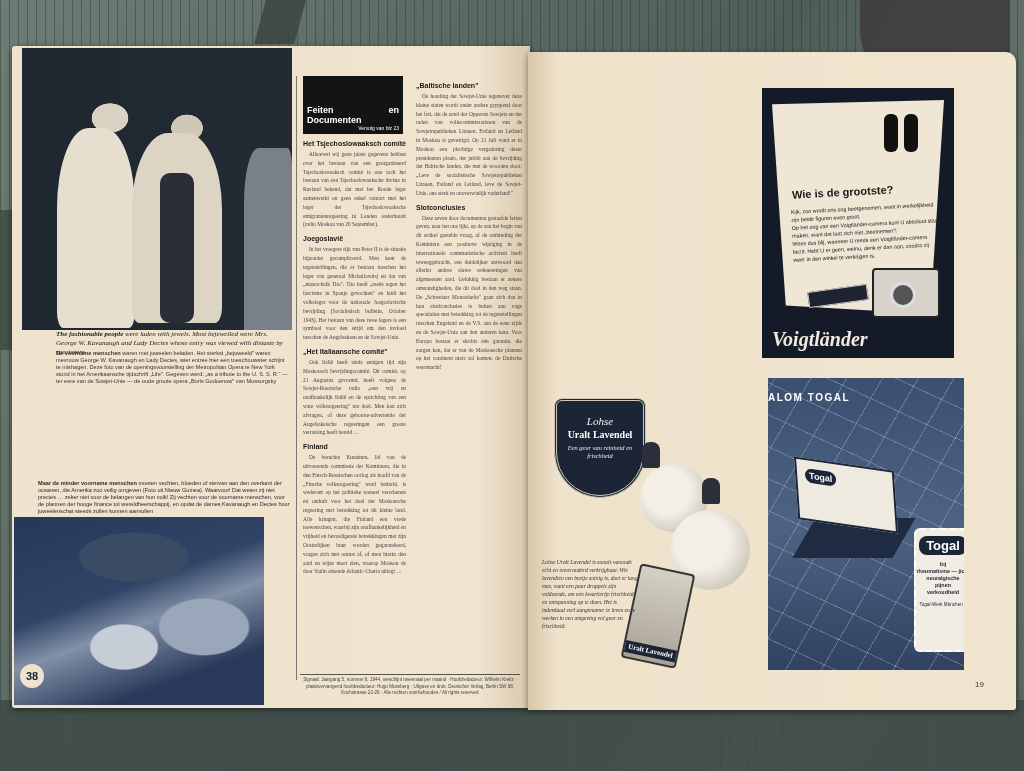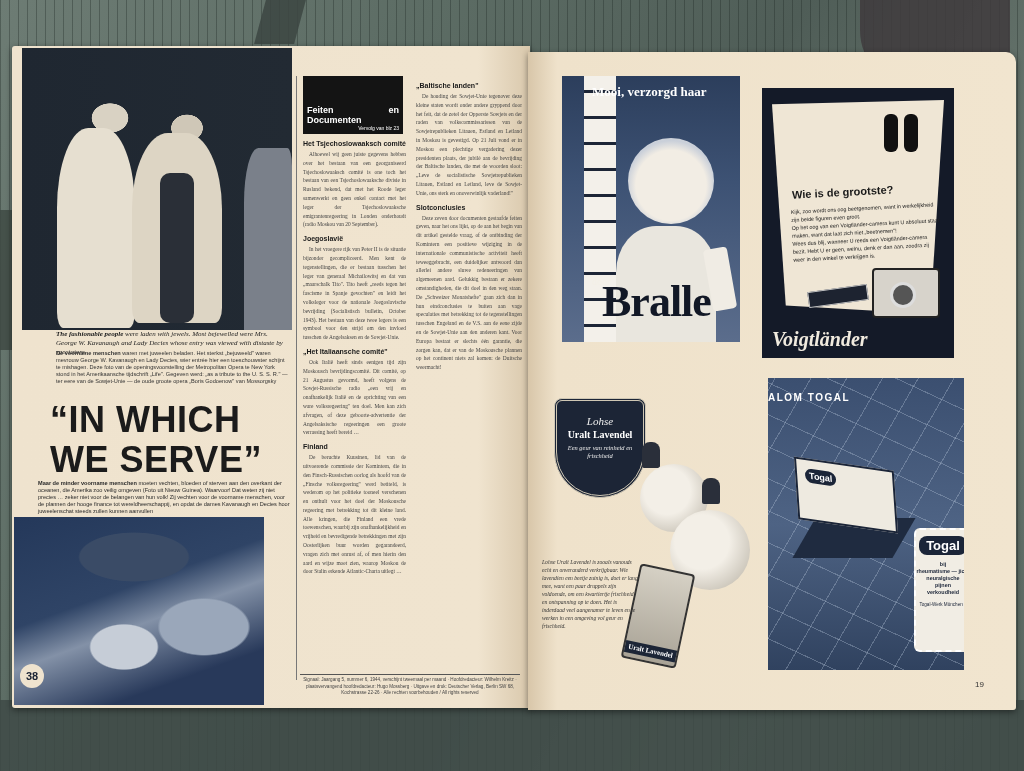--- a/index.html
+++ b/index.html
@@ -189,21 +189,20 @@
   <div class="photo-caption-strip"></div>
   <div class="caption-photo">
     <b>The fashionable people</b>
     <span>were laden with jewels. Most bejewelled were Mrs. George W. Kavanaugh and Lady Decies whose entry was viewed with distaste by spectators.</span>
   </div>
   <div class="caption-body">
     <b>De voorname menschen</b>
     <span>waren met juweelen beladen. Het sterkst „bejuweeld" waren mevrouw George W. Kavanaugh en Lady Decies, wier entrée hier een toeschouwster schijnt te mishagen. Deze foto van de openingsvoorstelling der Metropolitan Opera te New York stond in het Amerikaansche tijdschrift „Life". Gegeven werd: „as a tribute to the U. S. S. R." — ter eere van de Sowjet-Unie — de oude groote opera „Boris Godoenow" van Mossorgsky</span>
   </div>
 
-  <div class="headline">“IN WHICH WE SERVE”</div>
 
   <div class="lead-text">
     <b>Maar de minder voorname menschen</b>
     <span>moeten vechten, bloeden of sterven aan den overkant der oceanen, die Amerika zoo veilig omgeven (Foto uit Nieuw Guinea). Waarvoor! Dat weten zij niet precies … zeker niet voor de belangen van hun volk! Zij vechten voor de voorname menschen, voor de plannen der hooge finance tot wereldheerschappij, en opdat de dames Kavanaugh en Decies hoor juweelenschat steeds zullen kunnen aanvullen</span>
   </div>
 
   <div class="photo photo-soldier"></div>
   <div class="page-num-badge">38</div>
 
   <div class="col col-a">
@@ -225,29 +224,20 @@
     <h4>„Baltische landen"</h4>
     <p>De houding der Sowjet-Unie tegenover deze kleine staten wordt onder andere gryppend door het feit, dat de zetel der Opperste Sowjets en der raden van volkscommissarissen van de Sowjetrepublieken Litauen, Estland en Letland in Moskou is gevestigd. Op 21 Juli vond er in Moskou een plechtige vergadering dezer presidenten plaats, der jubilé aan de bevrijding der Baltische landen, die met de woorden sloot: „Leve de socialistische Sowjetrepublieken Litauen, Estland en Letland, leve de Sowjet-Unie, ons sterk en onoverwinlijk vaderland!"</p>
     <h4>Slotconclusies</h4>
     <p>Deze zeven door documenten gestaafde feiten geven, naar het ons lijkt, op de aan het begin van dit artikel gestelde vraag, of de ontbinding der Komintern een positieve wijziging in de internationale communistische activiteit heeft teweeggebracht, een duidelijker antwoord dan allerlei andere sluwe redeneeringen van algemeenen aard. Gelukkig bestaan er zekere omstandigheden, die dit doel in den weg staan. De „Schweizer Monatshefte" gaan zich dan in hun eindconclusies te buiten aan vage speculaties met betrekking tot de tegenstellingen tusschen Engeland en de V.S. aan de eene zijde en de Sowjet-Unie aan den anderen kant. Voor Europa bestaat er slechts één garantie, die zorgen kan, dat er van de Moskousche plannen op het continent niets zal komen: de Duitsche weermacht!</p>
   </div>
 
   <div class="imprint">Signaal: Jaargang 5, nummer 6, 1944, verschijnt tweemaal per maand · Hoofdredacteur: Wilhelm Kreitz · plaatsvervangend hoofdredacteur: Hugo Mossberg · Uitgave en druk: Deutscher Verlag, Berlin SW 68, Kochstrasse 22-26 · Alle rechten voorbehouden / All rights reserved</div>
 
   <div class="page page-right"></div>
 
-  <div class="ad ad-bralle">
-    <div class="bralle-tree"></div>
-    <div class="bralle-body"></div>
-    <div class="bralle-face"></div>
-    <div class="bralle-bottle"></div>
-    <div class="ad-title-white" style="left:30px; top:8px;">Mooi, verzorgd haar</div>
-    <div class="bralle-door">door</div>
-    <div class="bralle-brand">Bralle</div>
-  </div>
 
   <div class="ad ad-voigt">
     <div class="voigt-paper"></div>
     <div class="voigt-legs">
       <span style="left:4px;"></span>
         <span style="left:24px;"></span>
     </div>
     <div class="voigt-title">Wie is de grootste?</div>
     <div class="voigt-text">
       <div>Kijk, zoo wordt ons oog beetgenomen, want in werkelijkheid zijn beide figuren even groot.</div>

